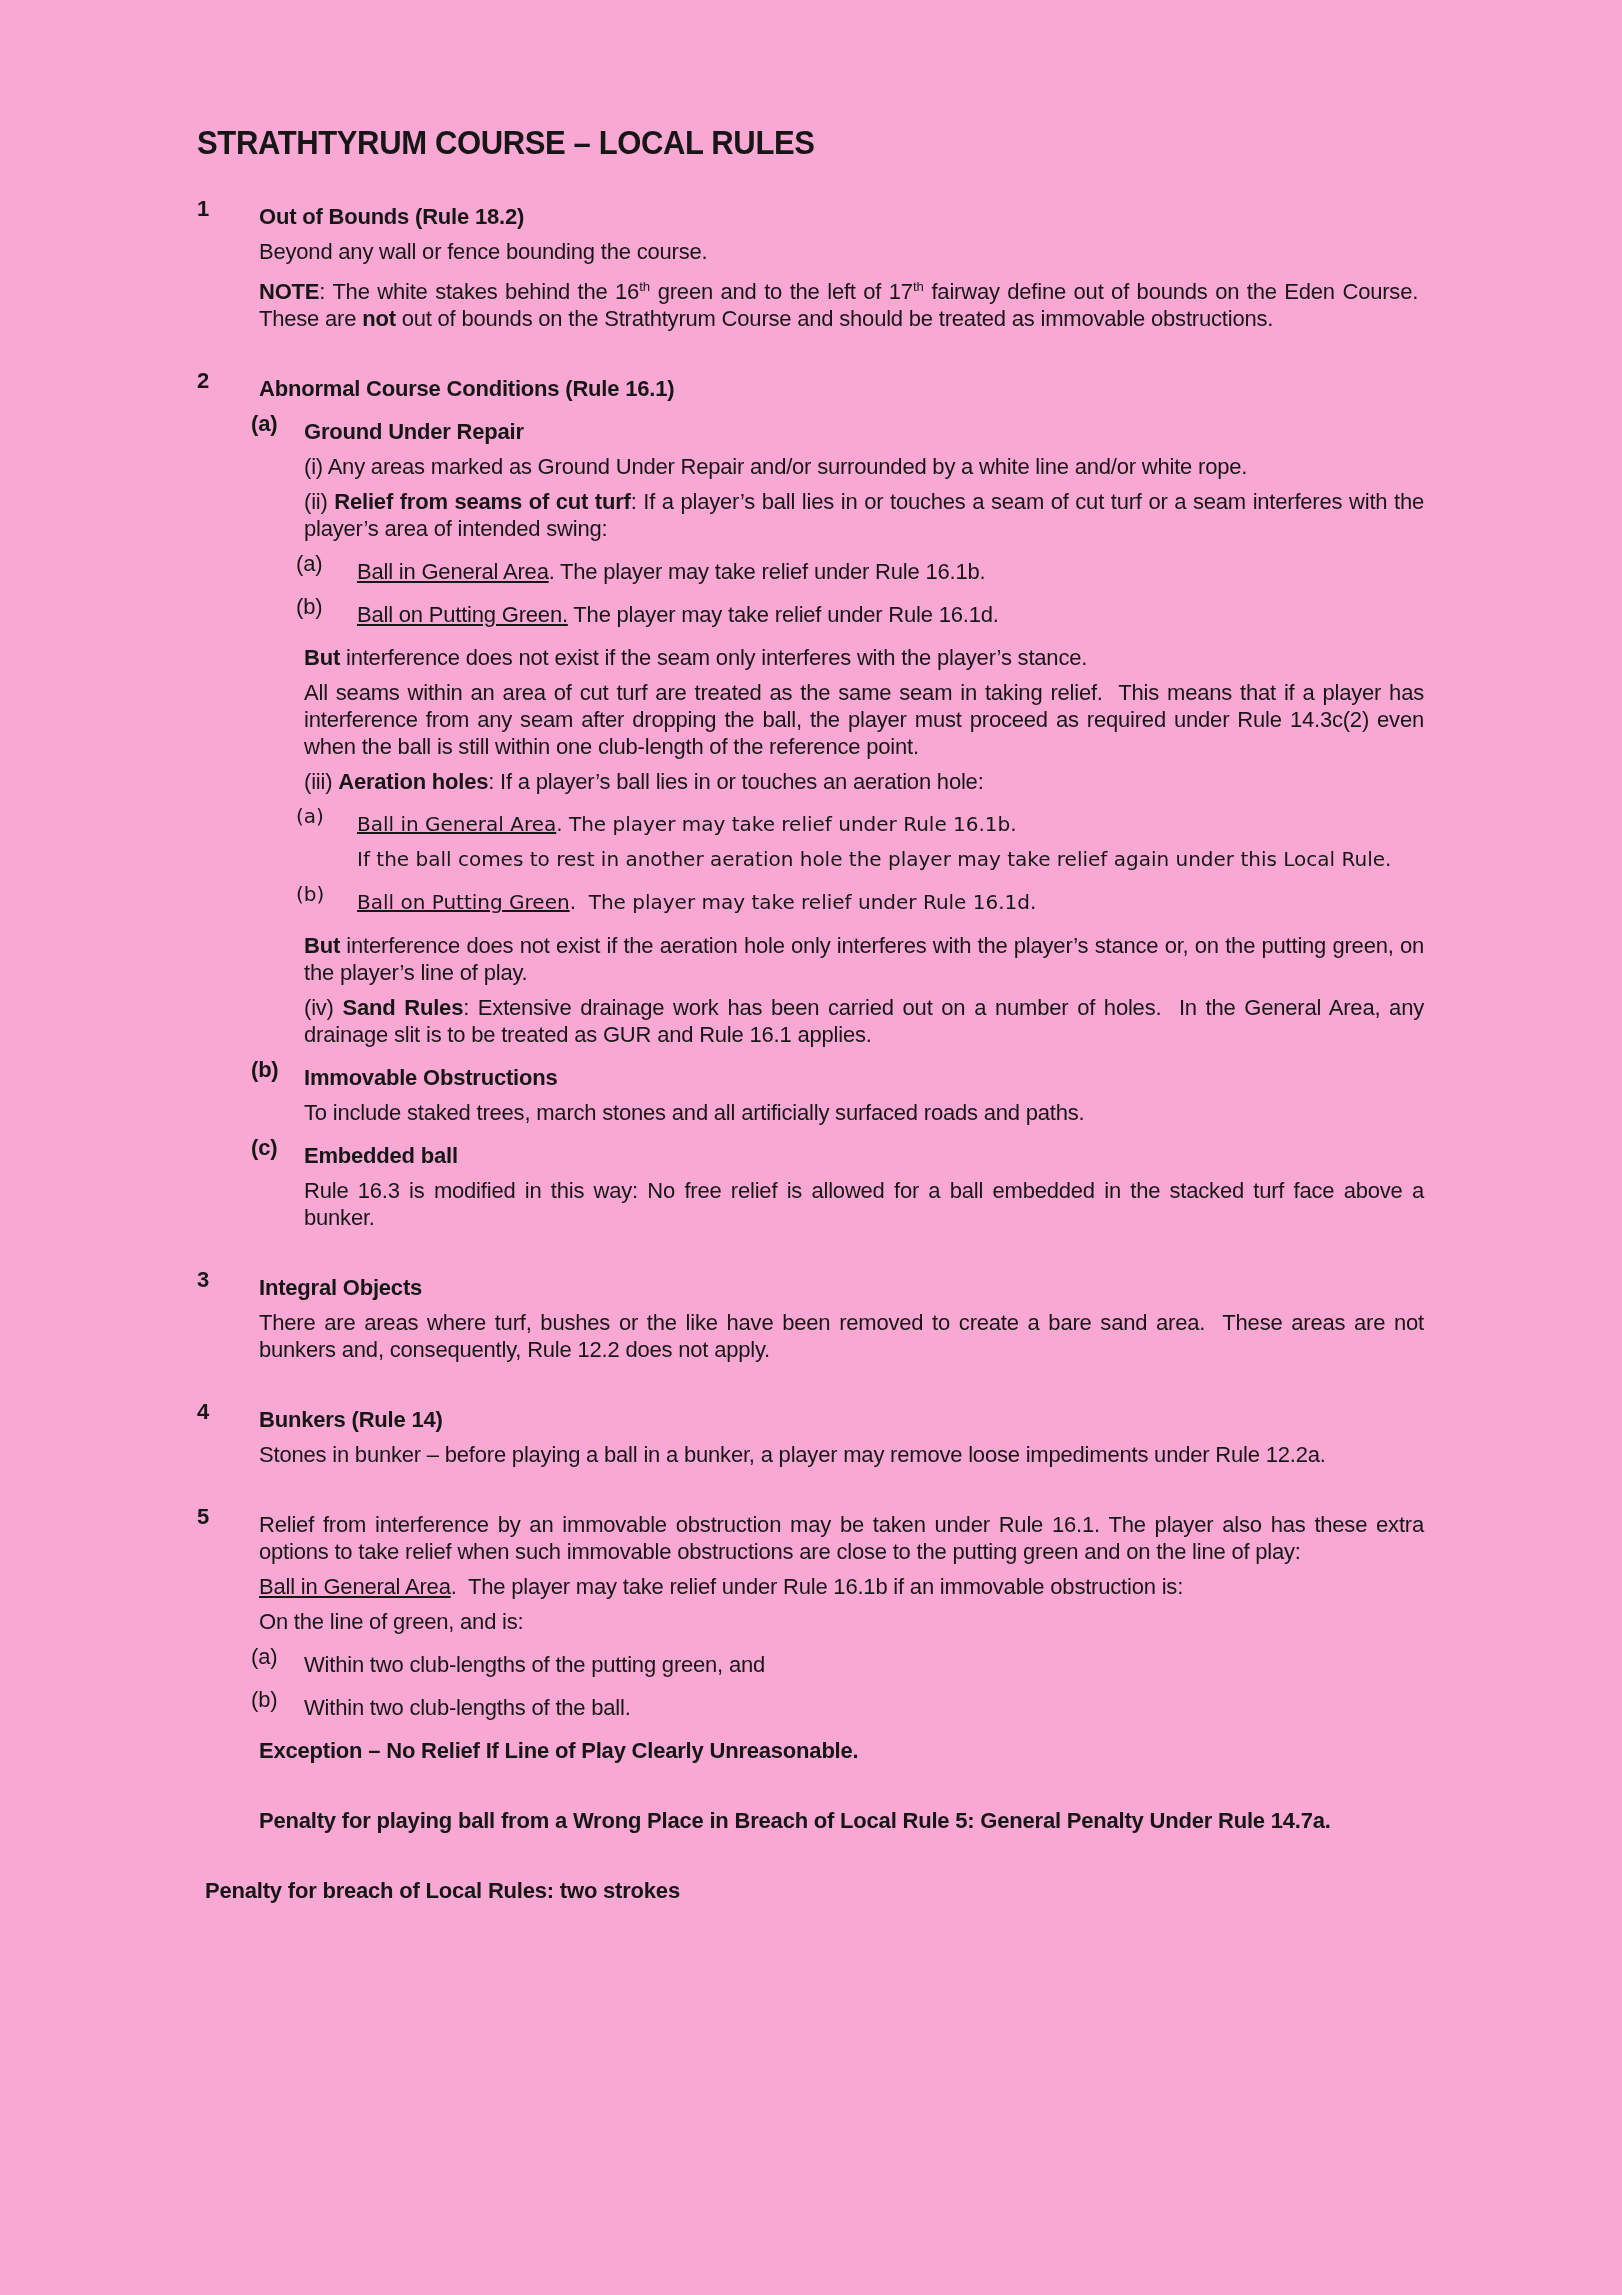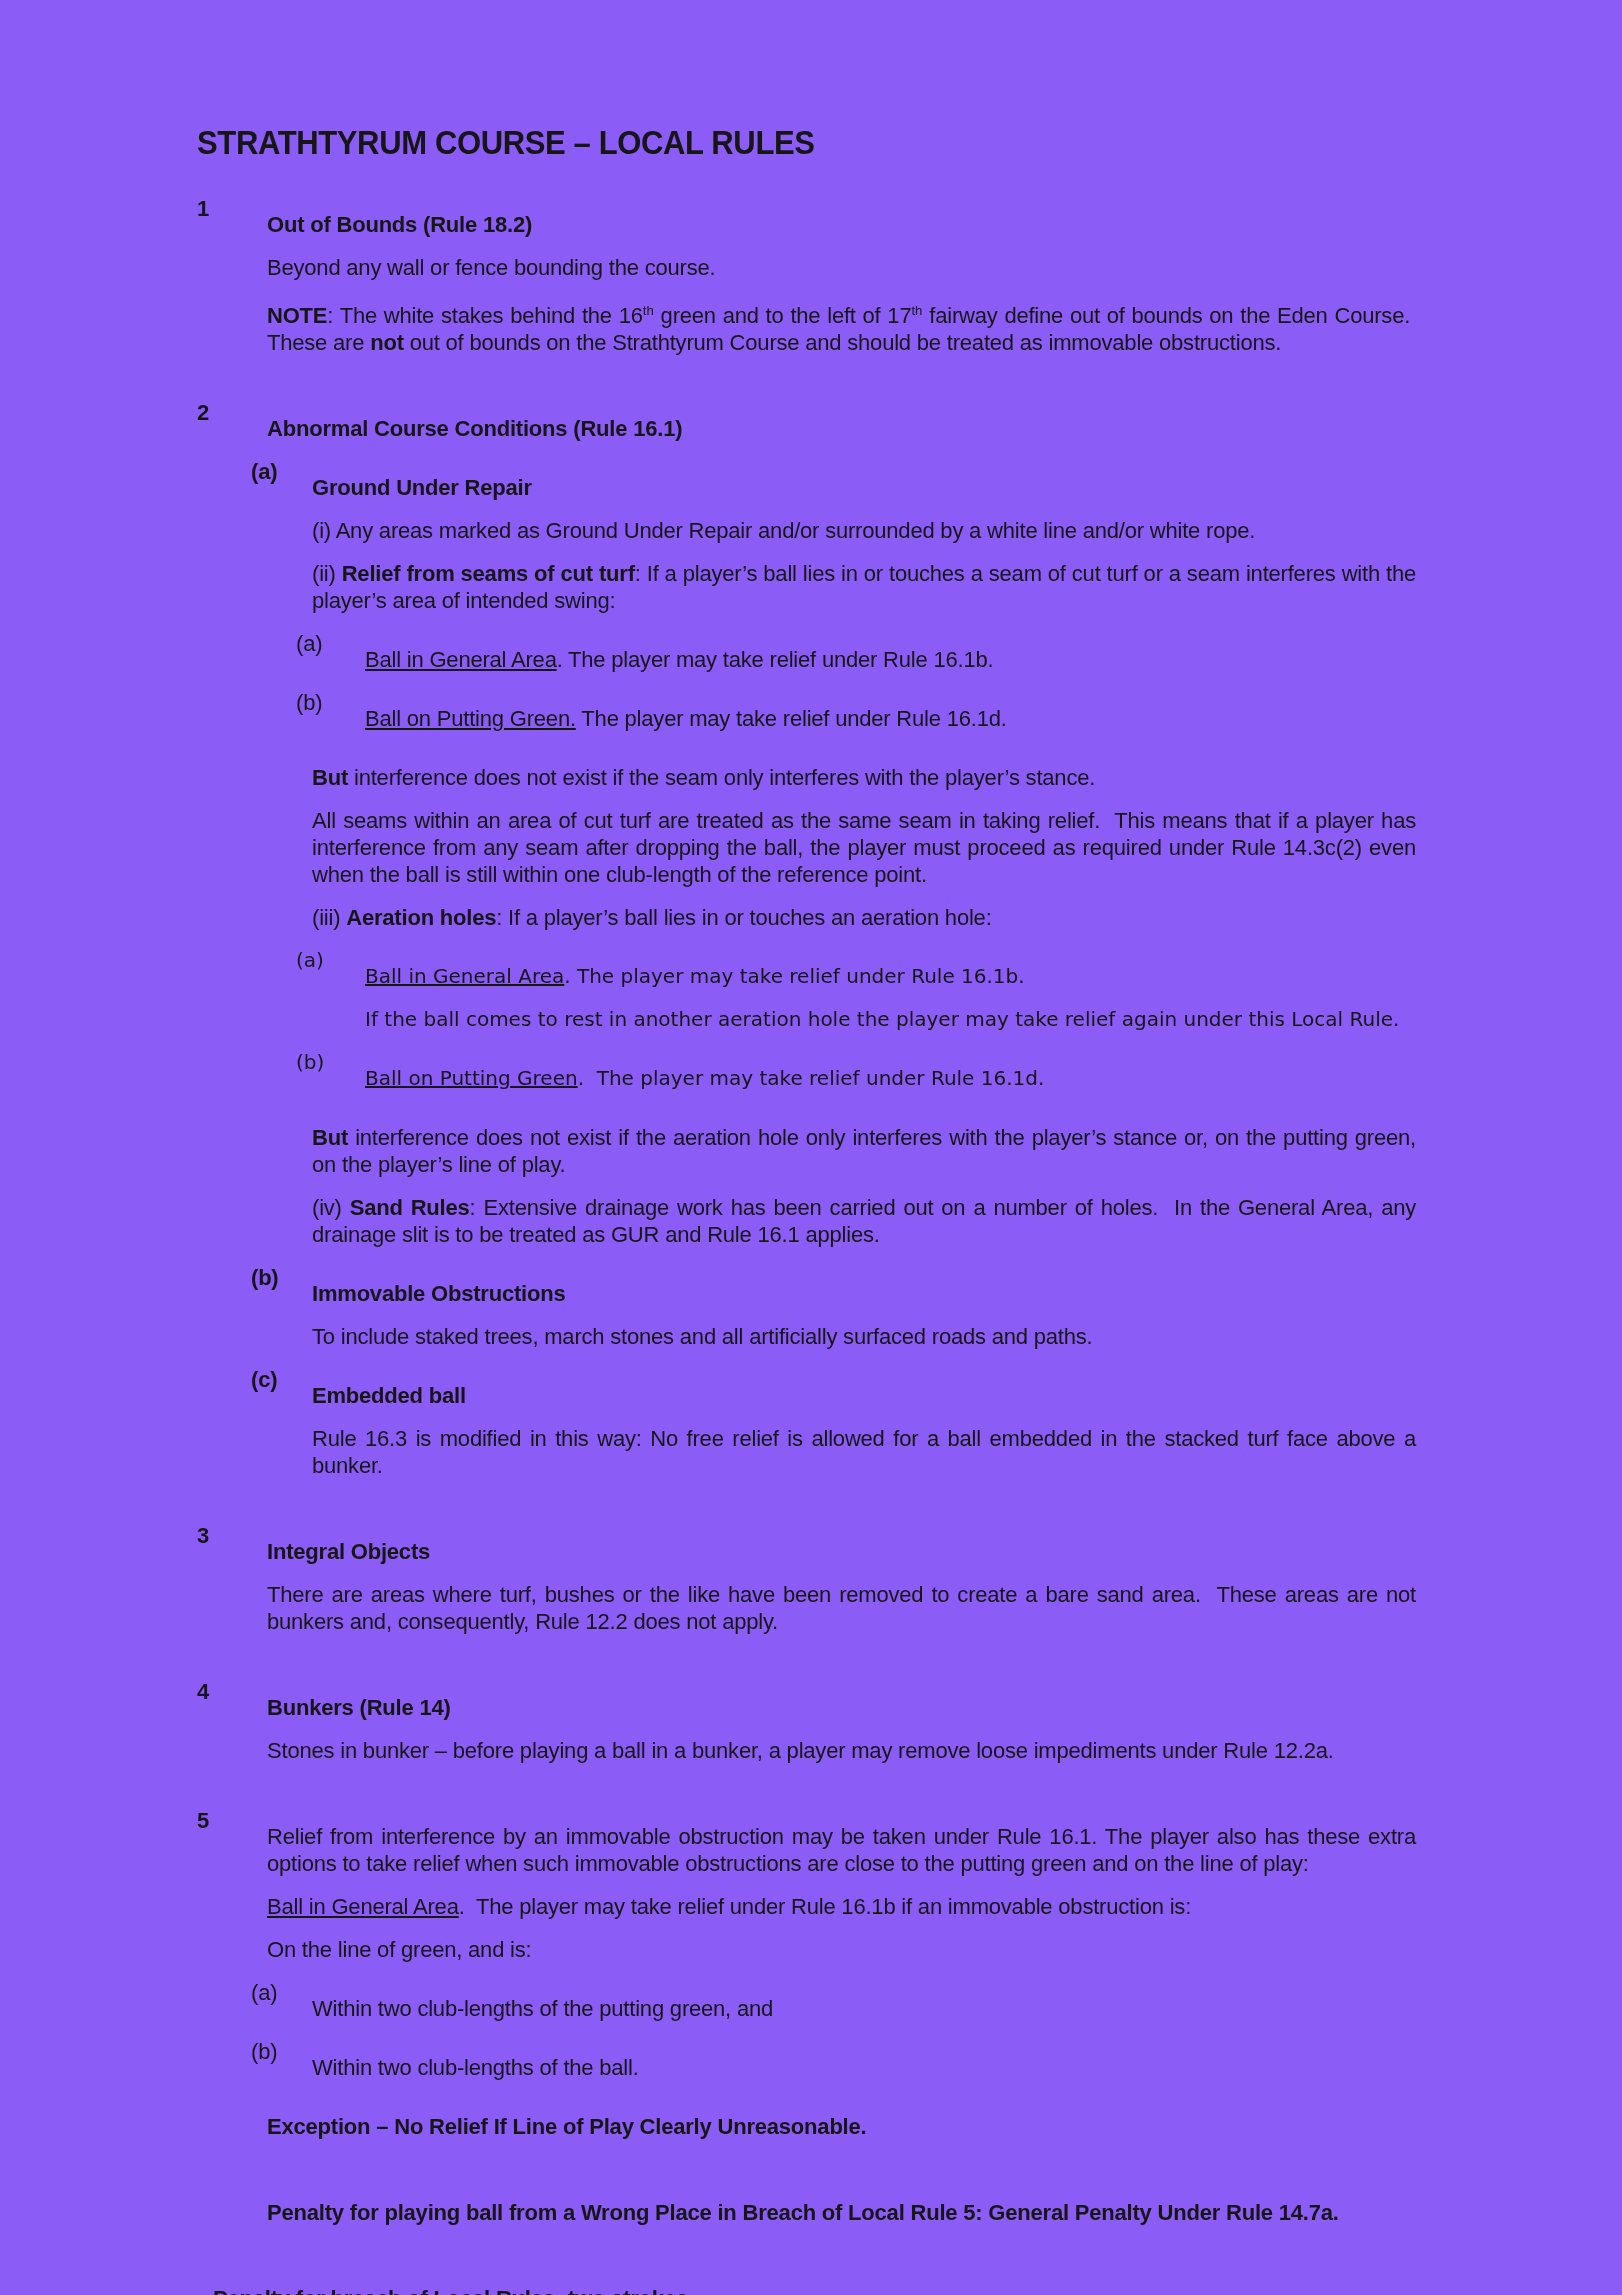--- a/index.html
+++ b/index.html
@@ -1,19 +1,19 @@
 <!DOCTYPE html>
 <html style="font-size:13px"><head>
 <meta charset="utf-8">
 <style>
   html,body{margin:0;padding:0;background:#ffffff;}
   .page{
     position:relative;
     width:1623px;height:2295px;
-    background:#8b5cf6;
+    background:#f9a8d4;
     font-family:"Liberation Sans", sans-serif;
     color:#161616;
     overflow:hidden;
   }
   .content{
     position:absolute;
     left:197px;top:122px;
     width:1235px;
     font-size:22px;
     line-height:27px;
@@ -22,21 +22,21 @@
   .title{
     font-size:33px;
     line-height:41px;
     font-weight:700;
     letter-spacing:-0.4px;
     margin:0 0 32px 0;
     transform:scaleX(0.94);
     transform-origin:left center;
     white-space:nowrap;
   }
-  p{margin:16px;}
+  p{margin:8px;}
   .h{font-weight:700;}
   .row{display:flex;align-items:flex-start;}
   .num{flex:0 0 54px;font-weight:700;}
   .bodycol{flex:1 1 auto;min-width:0;}
   .mk1{flex:0 0 45px;}
   .mk1b{flex:0 0 45px;font-weight:700;}
   .mk2{flex:0 0 53px;}
   .sub{flex:1 1 auto;min-width:0;}
   .just{text-align:justify;}
   .gap{height:27px;}

